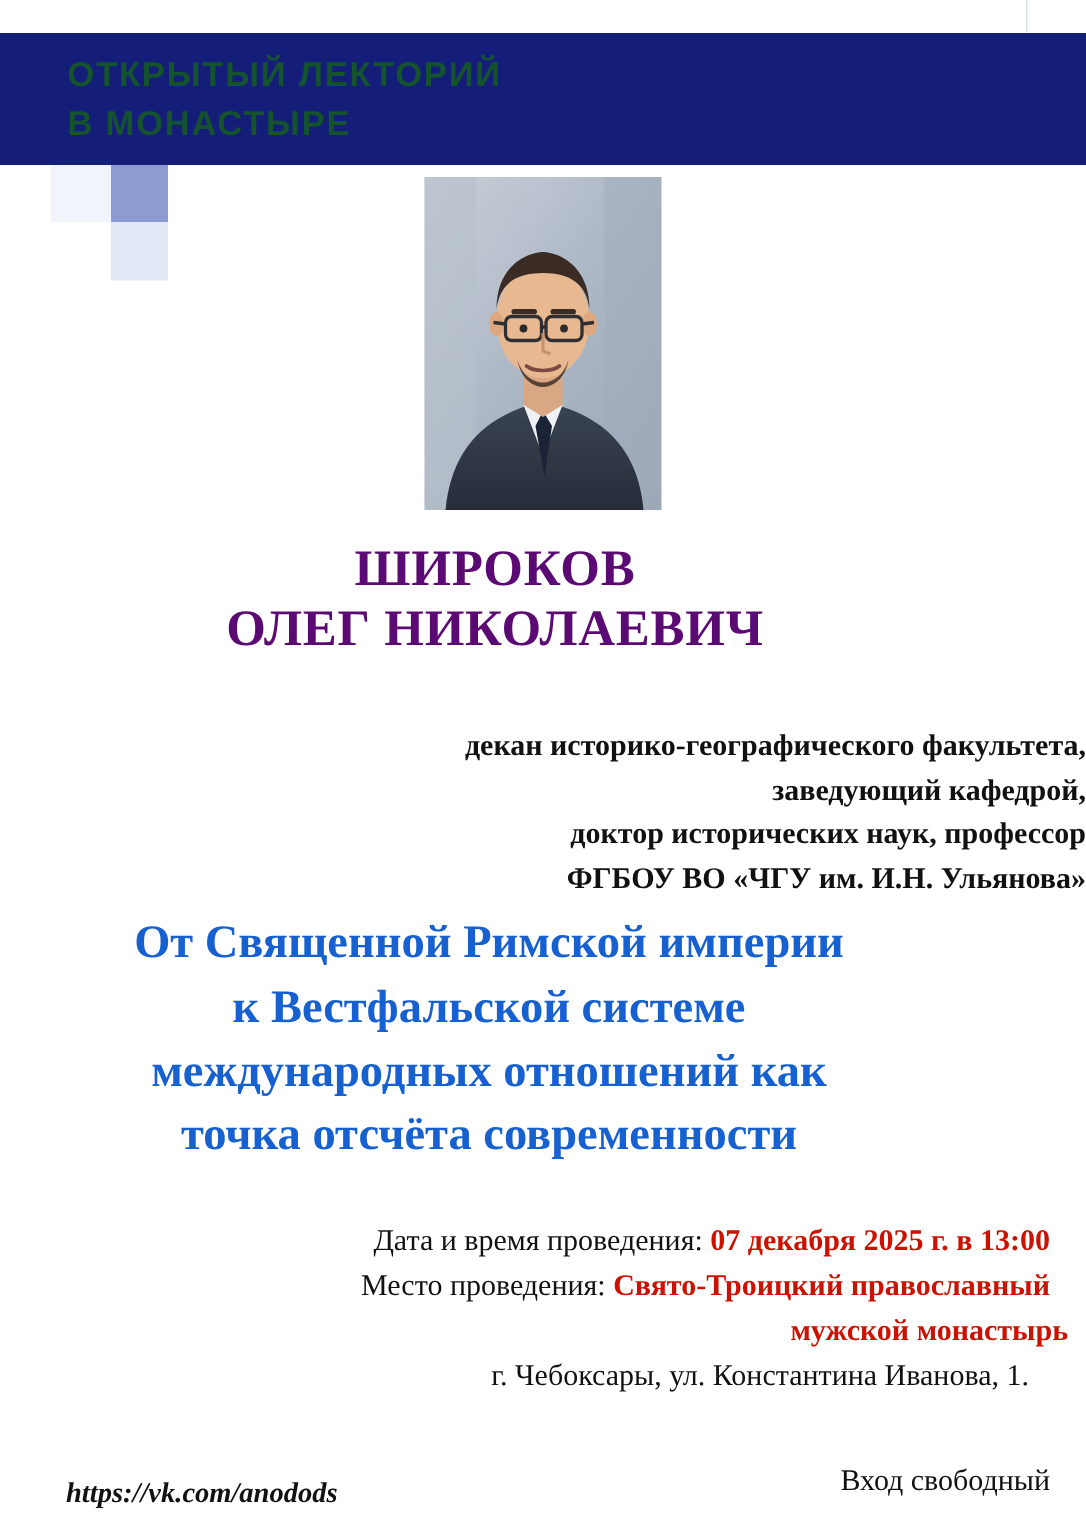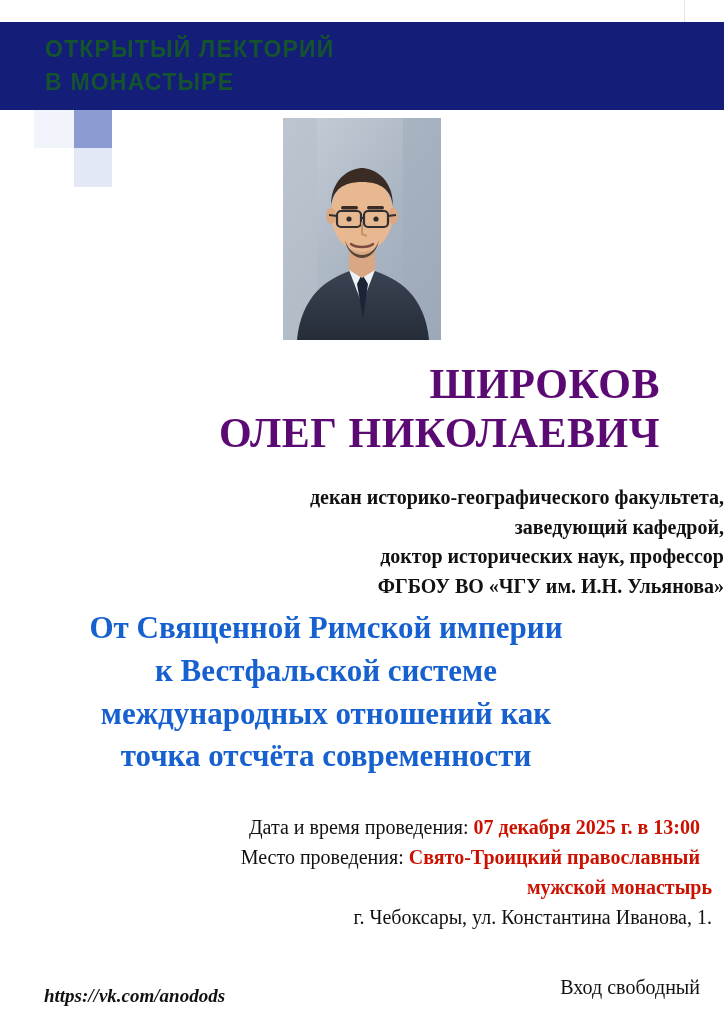--- a/index.html
+++ b/index.html
@@ -75,25 +75,25 @@
     background: #b9c3cf;
   }
   .portrait svg { display: block; }
 
   
   .speaker-name {
     position: absolute;
     left: 0;
     top: 360px;
     width: 660px;
-    text-align: right;
+    text-align: center;
     color: #5c0a73;
     font-family: "Liberation Serif", serif;
     font-weight: bold;
-    font-size: 42px;
+    font-size: 34px;
     line-height: 1.17;
     letter-spacing: 0.5px;
   }
   .speaker-name .line2 { display: block; }
 
   
   .credentials {
     position: absolute;
     left: 0;
     top: 483px;
@@ -145,21 +145,21 @@
   }
   .details .venue-2 {
     text-align: right;
     padding-right: 12px;
     color: #cc1100;
     font-weight: bold;
     white-space: nowrap;
   }
   .details .address {
     text-align: right;
-    padding-right: 12px;
+    padding-right: 38px;
     white-space: nowrap;
   }
   .details .free {
     text-align: right;
     padding-right: 24px;
     font-weight: normal;
     margin-top: 40px;
     white-space: nowrap;
   }
 

